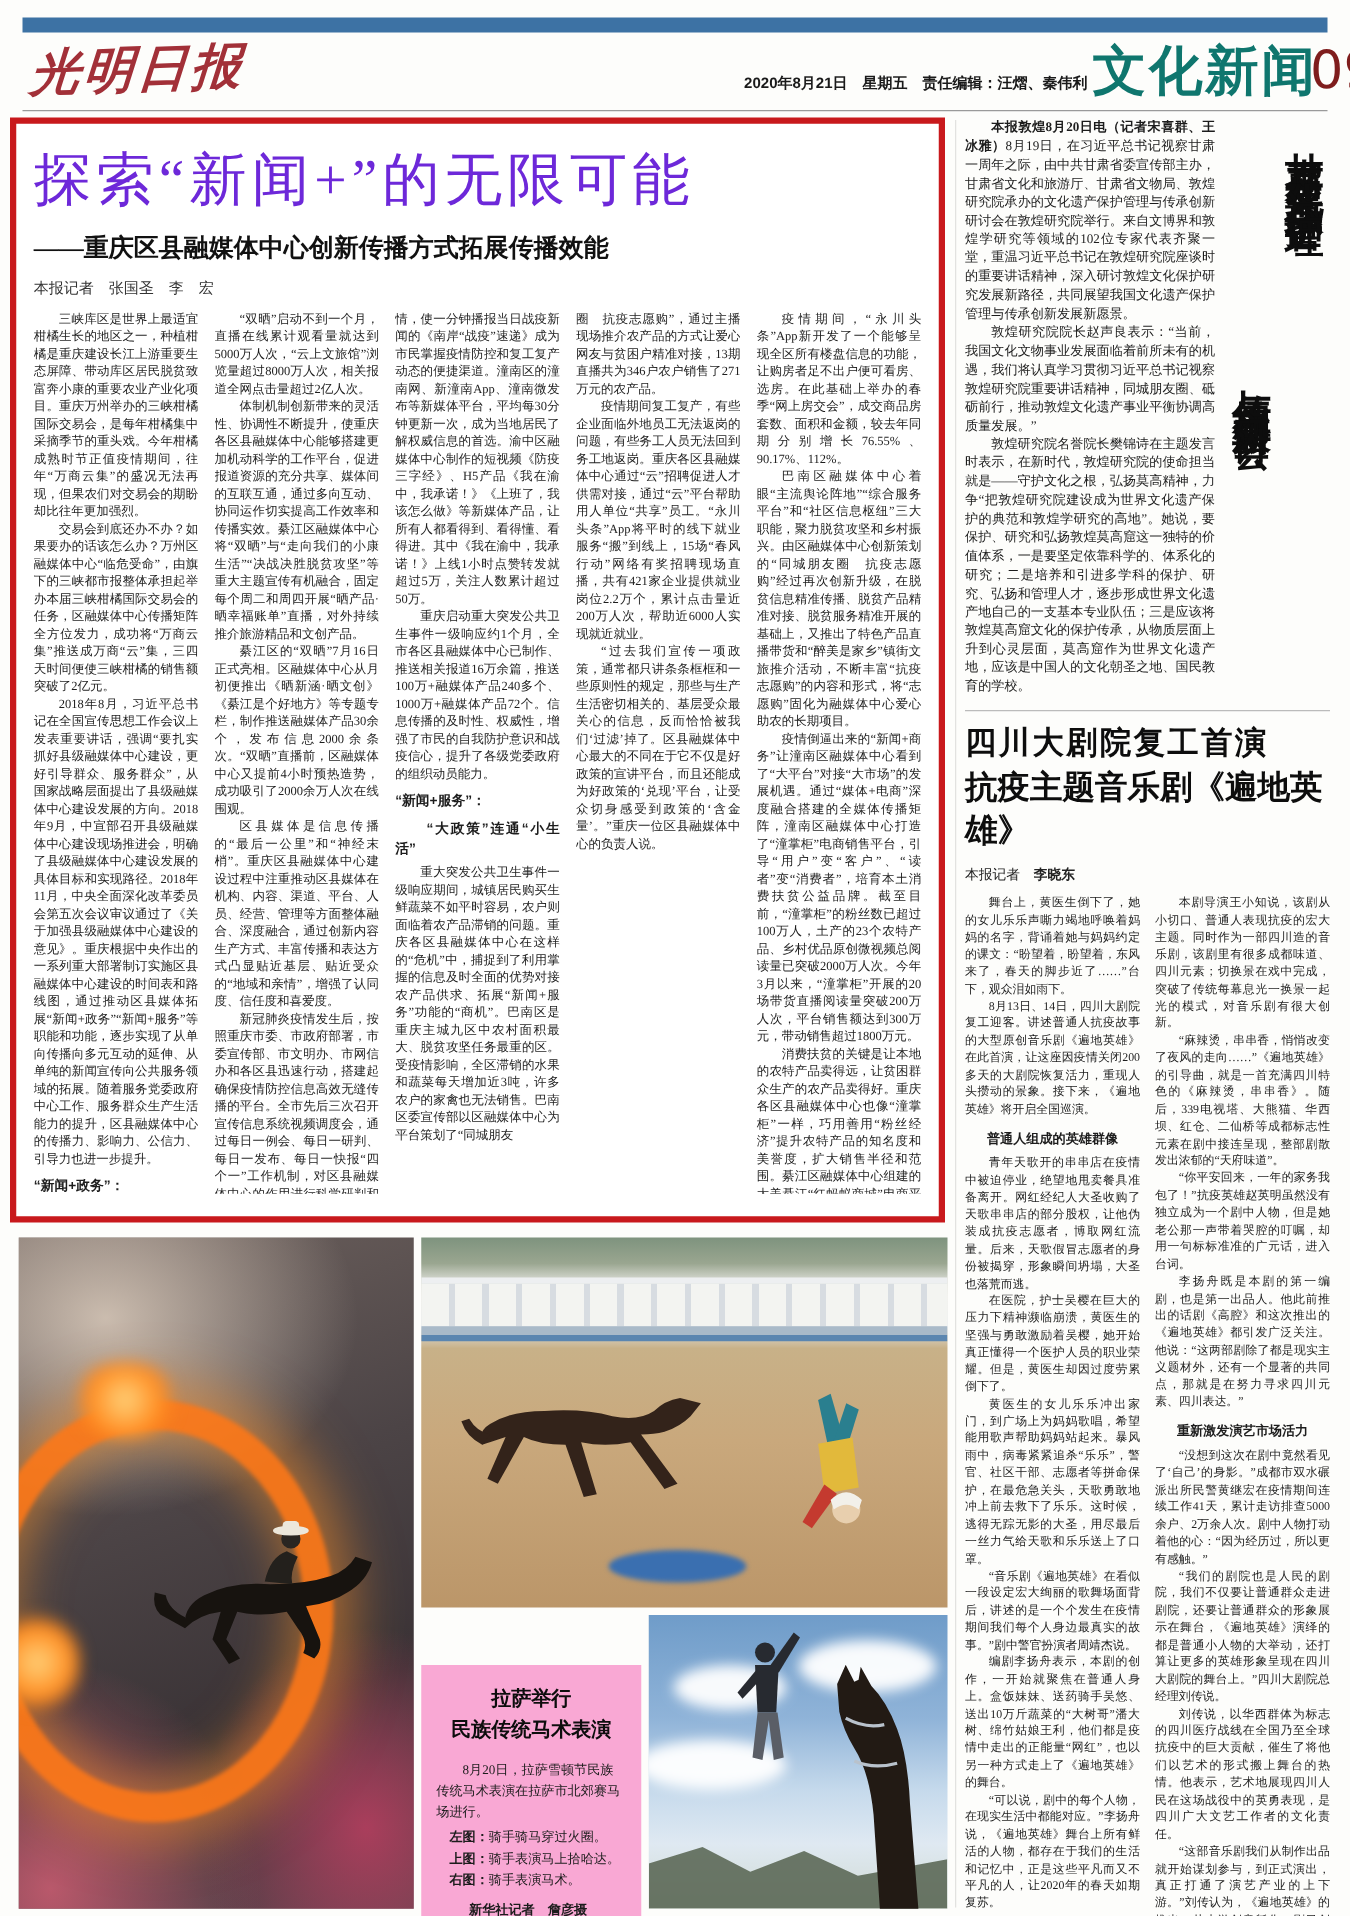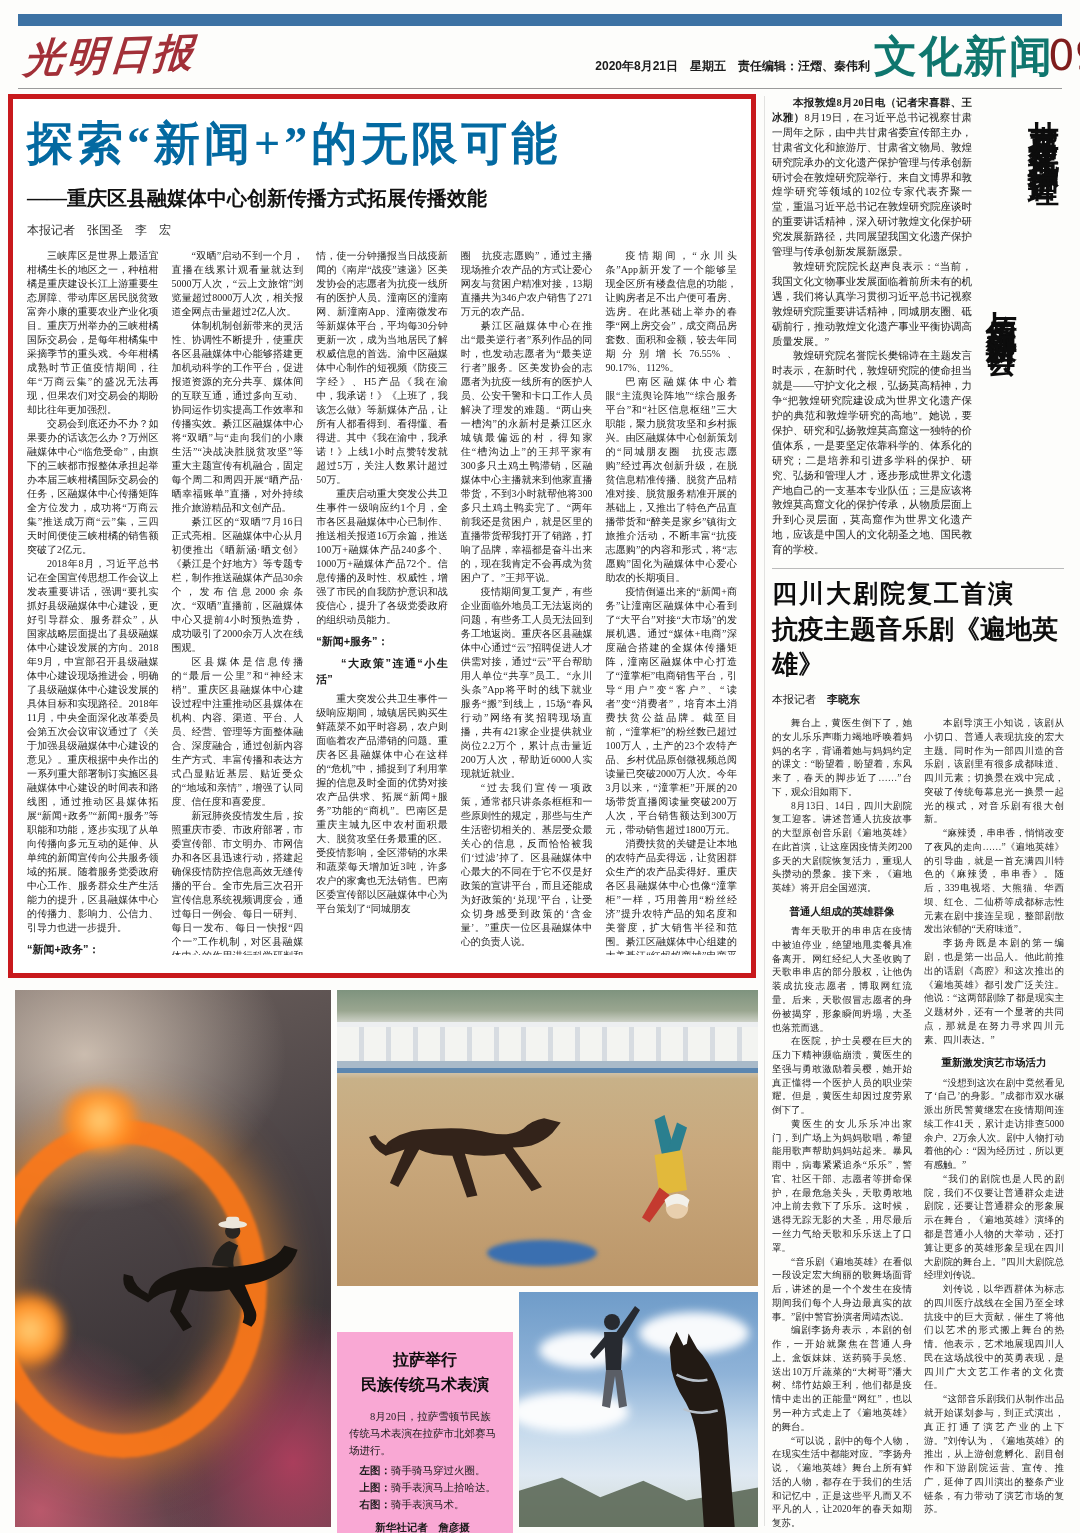--- a/index.html
+++ b/index.html
@@ -13,21 +13,21 @@
   .dateline{left:560px;top:58px;width:310px;text-align:right;font-size:12px;font-weight:bold;
             color:#1a1a1a;font-family:"Liberation Sans",sans-serif;}
   .section-title{left:874px;top:28px;font-size:43px;font-weight:900;color:#0f766e;
             font-family:"Liberation Sans",sans-serif;letter-spacing:2px;}
   .pagenum{left:1016px;top:31px;font-size:42px;color:#7f1d1d;font-family:"DejaVu Sans",sans-serif;padding-left:32px;}
   .header-rule{left:18px;top:88px;width:1044px;height:1px;background:#9a9a9a;}
   .vrule{left:764px;top:96px;width:1px;height:1430px;background:#e2e2e0;}
   
   .main-box{left:8px;top:94px;width:748px;height:884px;border:5px solid #c8191c;
             background:#fff;box-sizing:border-box;padding:8px 14px 10px;}
-  .headline{margin:6px 0 10px;font-size:46px;font-weight:bold;color:#0369a1;letter-spacing:4px;}
+  .headline{margin:6px 0 10px;font-size:46px;font-weight:normal;color:#6d28d9;letter-spacing:4px;}
   .subtitle{margin:0 0 10px;font-size:20px;font-weight:bold;color:#111;}
   .byline{margin:0 0 10px;font-size:12px;color:#333;}
   .columns{display:flex;gap:13px;height:706px;overflow:hidden;}
   .col{flex:1;overflow:hidden;font-size:10px;line-height:1.4;text-align:justify;color:#1d1d1d;}
   .para{margin:0;text-indent:2em;}
   .para.cont{text-indent:0;}
   .subhead{margin:7px 0 5px;font-weight:bold;font-size:11px;text-indent:0;
            font-family:"Liberation Sans",sans-serif;}
   
   .right-region{left:772px;top:96px;width:292px;}
@@ -104,29 +104,28 @@
         <p class="subhead">“新闻+政务”：</p>
       </div>
     <div class="col">
         <p class="para">“双晒”启动不到一个月，直播在线累计观看量就达到5000万人次，“云上文旅馆”浏览量超过8000万人次，相关报道全网点击量超过2亿人次。</p>
         <p class="para">体制机制创新带来的灵活性、协调性不断提升，使重庆各区县融媒体中心能够搭建更加机动科学的工作平台，促进报道资源的充分共享、媒体间的互联互通，通过多向互动、协同运作切实提高工作效率和传播实效。綦江区融媒体中心将“双晒”与“走向我们的小康生活”“决战决胜脱贫攻坚”等重大主题宣传有机融合，固定每个周二和周四开展“晒产品·晒幸福账单”直播，对外持续推介旅游精品和文创产品。</p>
         <p class="para">綦江区的“双晒”7月16日正式亮相。区融媒体中心从月初便推出《晒新涵·晒文创》《綦江是个好地方》等专题专栏，制作推送融媒体产品30余个，发布信息2000余条次。“双晒”直播前，区融媒体中心又提前4小时预热造势，成功吸引了2000余万人次在线围观。</p>
         <p class="para">区县媒体是信息传播的“最后一公里”和“神经末梢”。重庆区县融媒体中心建设过程中注重推动区县媒体在机构、内容、渠道、平台、人员、经营、管理等方面整体融合、深度融合，通过创新内容生产方式、丰富传播和表达方式凸显贴近基层、贴近受众的“地域和亲情”，增强了认同度、信任度和喜爱度。</p>
         <p class="para">新冠肺炎疫情发生后，按照重庆市委、市政府部署，市委宣传部、市文明办、市网信办和各区县迅速行动，搭建起确保疫情防控信息高效无缝传播的平台。全市先后三次召开宣传信息系统视频调度会，通过每日一例会、每日一研判、每日一发布、每日一快报“四个一”工作机制，对区县融媒体中心的作用进行科学研判和精准调度。各区县融媒体中心连通多个居民小区的业主微信群，及时推送疫情防控形势及政府应对举措等权威信息。南岸区融媒体中心推出智能虚拟主播短视频栏目《南岸“战疫”速递》，全市首个AI虚拟主播既能迅速完成栏目制作，又激发了受众转发分享的热</p>
       </div>
     <div class="col">
-        <p class="para cont">情，使一分钟播报当日战疫新闻的《南岸“战疫”速递》区美发协会的志愿者为抗疫一线所有的医护人员。潼南区的潼南网、新潼南App、潼南微发布等新媒体平台，平均每30分钟更新一次，成为当地居民了解权威信息的首选。渝中区融媒体中心制作的短视频《防疫三字经》、H5产品《我在渝中，我承诺！》《上班了，我该怎么做》等新媒体产品，让所有人都看得到、看得懂、看得进。其中《我在渝中，我承诺！》上线1小时点赞转发就超过5万，关注人数累计超过50万。</p>
+        <p class="para cont">情，使一分钟播报当日战疫新闻的《南岸“战疫”速递》成为市民掌握疫情防控和复工复产动态的便捷渠道。潼南区的潼南网、新潼南App、潼南微发布等新媒体平台，平均每30分钟更新一次，成为当地居民了解权威信息的首选。渝中区融媒体中心制作的短视频《防疫三字经》、H5产品《我在渝中，我承诺！》《上班了，我该怎么做》等新媒体产品，让所有人都看得到、看得懂、看得进。其中《我在渝中，我承诺！》上线1小时点赞转发就超过5万，关注人数累计超过50万。</p>
         <p class="para">重庆启动重大突发公共卫生事件一级响应约1个月，全市各区县融媒体中心已制作、推送相关报道16万余篇，推送100万+融媒体产品240多个、1000万+融媒体产品72个。信息传播的及时性、权威性，增强了市民的自我防护意识和战疫信心，提升了各级党委政府的组织动员能力。</p>
         <p class="subhead">“新闻+服务”：</p>
         <p class="subhead">　　“大政策”连通“小生活”</p>
         <p class="para">重大突发公共卫生事件一级响应期间，城镇居民购买生鲜蔬菜不如平时容易，农户则面临着农产品滞销的问题。重庆各区县融媒体中心在这样的“危机”中，捕捉到了利用掌握的信息及时全面的优势对接农产品供求、拓展“新闻+服务”功能的“商机”。巴南区是重庆主城九区中农村面积最大、脱贫攻坚任务最重的区。受疫情影响，全区滞销的水果和蔬菜每天增加近3吨，许多农户的家禽也无法销售。巴南区委宣传部以区融媒体中心为平台策划了“同城朋友</p>
       </div>
     <div class="col">
         <p class="para cont">圈　抗疫志愿购”，通过主播现场推介农产品的方式让爱心网友与贫困户精准对接，13期直播共为346户农户销售了271万元的农产品。</p>
-        <p class="para">綦江区融媒体中心在推出“最美逆行者”系列作品的同时，也发动志愿者为“最美逆行者”服务。区美发协会的志愿者为抗疫一线所有的医护人员、公安干警和卡口工作人员解决了理发的难题。“两山夹一槽沟”的永新村是綦江区永城镇最偏远的村，得知家住“槽沟边上”的王邦平家有300多只土鸡土鸭滞销，区融媒体中心主播就来到他家直播带货，不到3小时就帮他将300多只土鸡土鸭卖完了。“两年前我还是贫困户，就是区里的直播带货帮我打开了销路，打响了品牌，幸福都是奋斗出来的，现在我肯定不会再成为贫困户了。”王邦平说。</p>
         <p class="para">疫情期间复工复产，有些企业面临外地员工无法返岗的问题，有些务工人员无法回到务工地返岗。重庆各区县融媒体中心通过“云”招聘促进人才供需对接，通过“云”平台帮助用人单位“共享”员工。“永川头条”App将平时的线下就业服务“搬”到线上，15场“春风行动”网络有奖招聘现场直播，共有421家企业提供就业岗位2.2万个，累计点击量近200万人次，帮助近6000人实现就近就业。</p>
         <p class="para">“过去我们宣传一项政策，通常都只讲条条框框和一些原则性的规定，那些与生产生活密切相关的、基层受众最关心的信息，反而恰恰被我们‘过滤’掉了。区县融媒体中心最大的不同在于它不仅是好政策的宣讲平台，而且还能成为好政策的‘兑现’平台，让受众切身感受到政策的‘含金量’。”重庆一位区县融媒体中心的负责人说。</p>
       </div>
     <div class="col">
         <p class="para">疫情期间，“永川头条”App新开发了一个能够呈现全区所有楼盘信息的功能，让购房者足不出户便可看房、选房。在此基础上举办的春季“网上房交会”，成交商品房套数、面积和金额，较去年同期分别增长76.55%、90.17%、112%。</p>
         <p class="para">巴南区融媒体中心着眼“主流舆论阵地”“综合服务平台”和“社区信息枢纽”三大职能，聚力脱贫攻坚和乡村振兴。由区融媒体中心创新策划的“同城朋友圈　抗疫志愿购”经过再次创新升级，在脱贫信息精准传播、脱贫产品精准对接、脱贫服务精准开展的基础上，又推出了特色产品直播带货和“醉美是家乡”镇街文旅推介活动，不断丰富“抗疫志愿购”的内容和形式，将“志愿购”固化为融媒体中心爱心助农的长期项目。</p>
         <p class="para">疫情倒逼出来的“新闻+商务”让潼南区融媒体中心看到了“大平台”对接“大市场”的发展机遇。通过“媒体+电商”深度融合搭建的全媒体传播矩阵，潼南区融媒体中心打造了“潼掌柜”电商销售平台，引导“用户”变“客户”、“读者”变“消费者”，培育本土消费扶贫公益品牌。截至目前，“潼掌柜”的粉丝数已超过100万人，土产的23个农特产品、乡村优品原创微视频总阅读量已突破2000万人次。今年3月以来，“潼掌柜”开展的20场带货直播阅读量突破200万人次，平台销售额达到300万元，带动销售超过1800万元。</p>
         <p class="para">消费扶贫的关键是让本地的农特产品卖得远，让贫困群众生产的农产品卖得好。重庆各区县融媒体中心也像“潼掌柜”一样，巧用善用“粉丝经济”提升农特产品的知名度和美誉度，扩大销售半径和范围。綦江区融媒体中心组建的大美綦江“红蚂蚁商城”电商平台，目前已上架了200多种农特产品，其中“扶贫专区”陈列着全区原来25个贫困村的农特产品。媒体直播和网络主播为贫困村、贫困户的农产品带货，“土货”的附加值高了，竞争力强了，“红蚂蚁商城”去年的扶贫产品销售额就超过了1500万元。</p>
       </div>
   </div>
@@ -162,20 +161,21 @@
         <p class="para">青年天歌开的串串店在疫情中被迫停业，绝望地甩卖餐具准备离开。网红经纪人大圣收购了天歌串串店的部分股权，让他伪装成抗疫志愿者，博取网红流量。后来，天歌假冒志愿者的身份被揭穿，形象瞬间坍塌，大圣也落荒而逃。</p>
         <p class="para">在医院，护士吴樱在巨大的压力下精神濒临崩溃，黄医生的坚强与勇敢激励着吴樱，她开始真正懂得一个医护人员的职业荣耀。但是，黄医生却因过度劳累倒下了。</p>
         <p class="para">黄医生的女儿乐乐冲出家门，到广场上为妈妈歌唱，希望能用歌声帮助妈妈站起来。暴风雨中，病毒紧紧追杀“乐乐”，警官、社区干部、志愿者等拼命保护，在最危急关头，天歌勇敢地冲上前去救下了乐乐。这时候，逃得无踪无影的大圣，用尽最后一丝力气给天歌和乐乐送上了口罩。</p>
         <p class="para">“音乐剧《遍地英雄》在看似一段设定宏大绚丽的歌舞场面背后，讲述的是一个个发生在疫情期间我们每个人身边最真实的故事。”剧中警官扮演者周靖杰说。</p>
         <p class="para">编剧李扬舟表示，本剧的创作，一开始就聚焦在普通人身上。盒饭妹妹、送药骑手吴悠、送出10万斤蔬菜的“大树哥”潘大树、绵竹姑娘王利，他们都是疫情中走出的正能量“网红”，也以另一种方式走上了《遍地英雄》的舞台。</p>
         <p class="para">“可以说，剧中的每个人物，在现实生活中都能对应。”李扬舟说，《遍地英雄》舞台上所有鲜活的人物，都存在于我们的生活和记忆中，正是这些平凡而又不平凡的人，让2020年的春天如期复苏。</p>
       </div>
     <div class="scol">
         <p class="para">本剧导演王小知说，该剧从小切口、普通人表现抗疫的宏大主题。同时作为一部四川造的音乐剧，该剧里有很多成都味道、四川元素；切换景在戏中完成，突破了传统每幕息光一换景一起光的模式，对音乐剧有很大创新。</p>
         <p class="para">“麻辣烫，串串香，悄悄改变了夜风的走向……”《遍地英雄》的引导曲，就是一首充满四川特色的《麻辣烫，串串香》。随后，339电视塔、大熊猫、华西坝、红仓、二仙桥等成都标志性元素在剧中接连呈现，整部剧散发出浓郁的“天府味道”。</p>
+        <p class="para">“你平安回来，一年的家务我包了！”抗疫英雄赵英明虽然没有独立成为一个剧中人物，但是她老公那一声带着哭腔的叮嘱，却用一句标标准准的广元话，进入台词。</p>
         <p class="para">李扬舟既是本剧的第一编剧，也是第一出品人。他此前推出的话剧《高腔》和这次推出的《遍地英雄》都引发广泛关注。他说：“这两部剧除了都是现实主义题材外，还有一个显著的共同点，那就是在努力寻求四川元素、四川表达。”</p>
         <p class="subhead">重新激发演艺市场活力</p>
         <p class="para">“没想到这次在剧中竟然看见了‘自己’的身影。”成都市双水碾派出所民警黄继宏在疫情期间连续工作41天，累计走访排查5000余户、2万余人次。剧中人物打动着他的心：“因为经历过，所以更有感触。”</p>
         <p class="para">“我们的剧院也是人民的剧院，我们不仅要让普通群众走进剧院，还要让普通群众的形象展示在舞台，《遍地英雄》演绎的都是普通小人物的大举动，还打算让更多的英雄形象呈现在四川大剧院的舞台上。”四川大剧院总经理刘传说。</p>
         <p class="para">刘传说，以华西群体为标志的四川医疗战线在全国乃至全球抗疫中的巨大贡献，催生了将他们以艺术的形式搬上舞台的热情。他表示，艺术地展现四川人民在这场战役中的英勇表现，是四川广大文艺工作者的文化责任。</p>
         <p class="para">“这部音乐剧我们从制作出品就开始谋划参与，到正式演出，真正打通了演艺产业的上下游。”刘传认为，《遍地英雄》的推出，从上游创意孵化、剧目创作和下游剧院运营、宣传、推广，延伸了四川演出的整条产业链条，有力带动了演艺市场的复苏。</p>
       </div>
   </div>
 </div>
 

